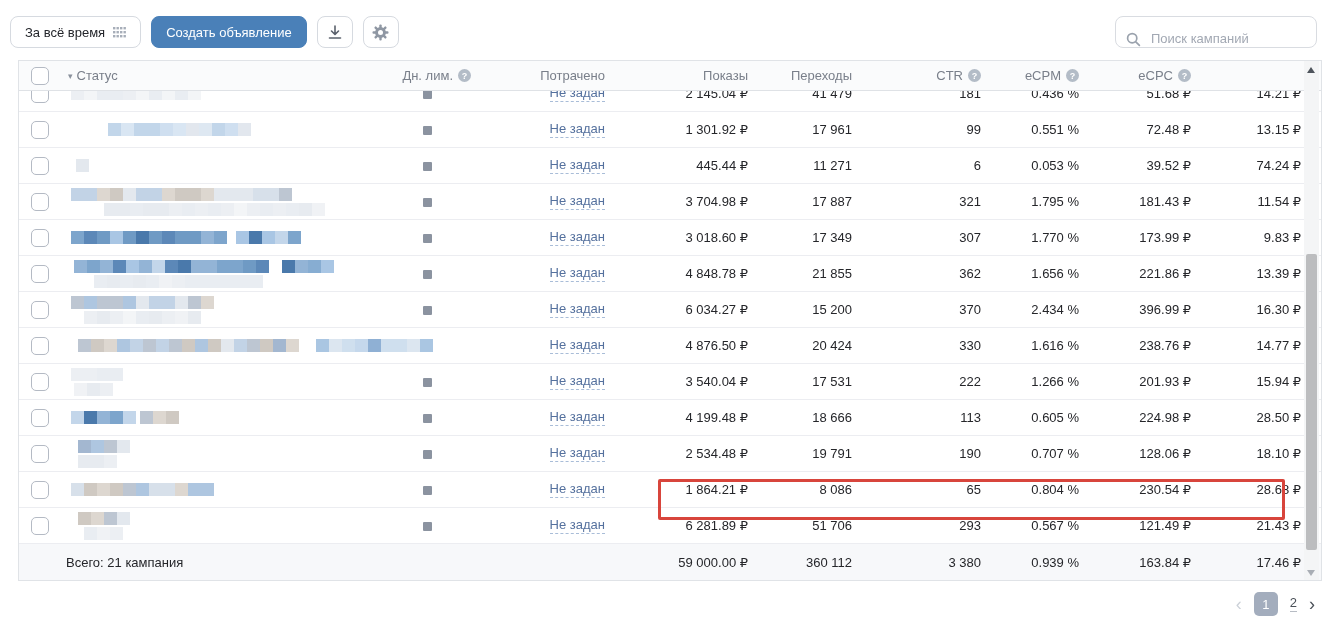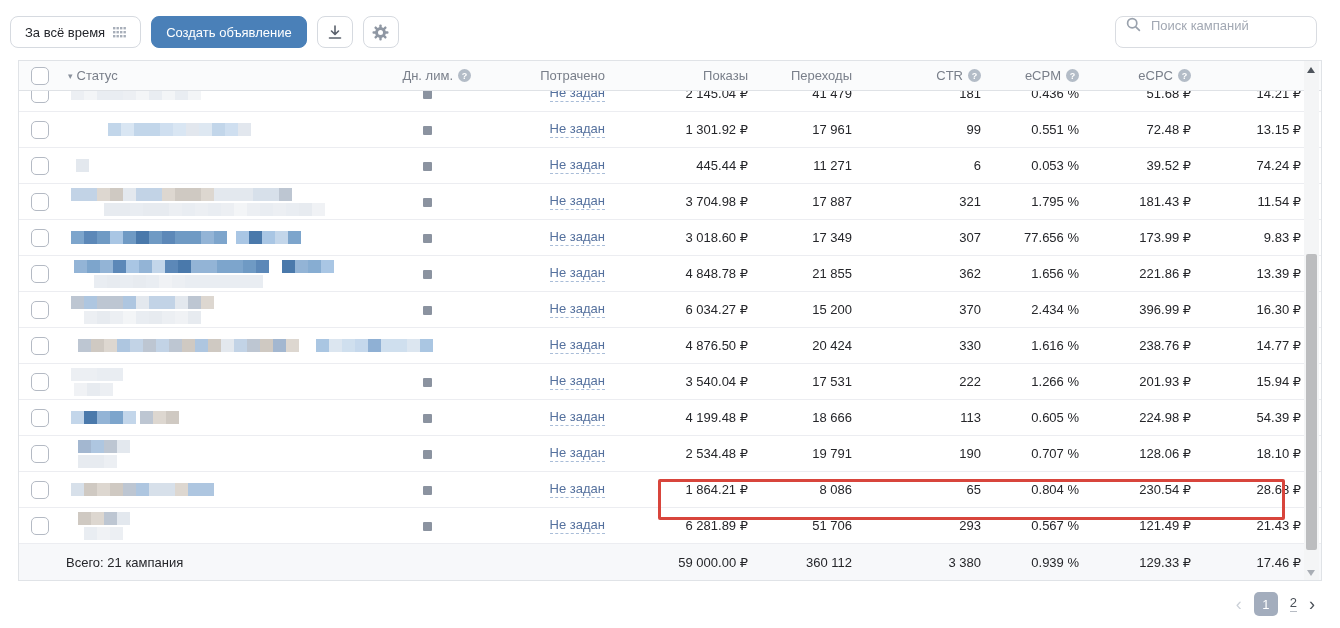--- a/index.html
+++ b/index.html
@@ -10,21 +10,21 @@
   }
   
   .toolbar{position:absolute;left:10px;top:16px;display:flex;gap:10px;align-items:center;}
   .btn{height:32px;box-sizing:border-box;display:inline-flex;align-items:center;gap:8px;
        padding:0 14px;border:1px solid #d6dae0;border-radius:8px;background:#fff;
        font-size:13px;color:#24262b;cursor:pointer;white-space:nowrap;}
   .btn-primary{background:var(--primary,#4a80b8);border:1px solid var(--primary,#4a80b8);color:#fff;}
   .btn-disabled{color:#bcc2cb;border-color:#e6e9ed;cursor:default;}
   .btn-icon{width:36px;justify-content:center;padding:0;}
   .searchbox{position:absolute;right:23px;top:16px;width:202px;height:32px;box-sizing:border-box;
-       border:1px solid #d9dce1;border-radius:8px;background:#fff;display:flex;align-items:flex-start;padding:0 10px;gap:8px;}
+       border:1px solid #d9dce1;border-radius:8px;background:#fff;display:flex;align-items:flex-end;padding:0 10px;gap:8px;}
   .searchbox input{border:none;outline:none;flex:1;font-size:13px;color:#24262b;background:transparent;
        font-family:"Liberation Sans","DejaVu Sans",sans-serif;}
   .searchbox input::placeholder{color:#a2a8b3;}
   
   .table{position:absolute;left:18px;top:60px;width:1304px;box-sizing:border-box;
          border:1px solid #e0e3e7;background:#fff;}
   .trow{display:grid;grid-template-columns:38px 339px 75px 134px 143px 104px 129px 98px 112px 110px;
         align-items:center;height:36px;border-bottom:1px solid #eceDF1;box-sizing:border-box;}
   .thead{height:30px;background:#fafbfc;border-bottom:1px solid #dfe2e6;}
   .thead .hl{font-size:13px;color:#797f8a;}
@@ -326,21 +326,21 @@
             <span class="blur-block" style="background: rgb(125, 165, 204);"></span>
           </div>
         </div>
     <div class="cell"><span class="status-square"></span></div>
     <div class="cell c-dnlim">
           <span class="dashed-link">Не задан</span>
         </div>
     <div class="cell num">3 018.60 ₽</div>
     <div class="cell num">17 349</div>
     <div class="cell num">307</div>
-    <div class="cell num">77.656 %</div>
+    <div class="cell num">1.770 %</div>
     <div class="cell num">173.99 ₽</div>
     <div class="cell num">9.83 ₽</div>
   </div>
 
   <div class="trow">
     <div class="cell c-check">
           <span class="checkbox"></span>
         </div>
     <div class="cell c-name">
           <div class="blur-line" style="left: 17px; top: 4px;">
@@ -533,21 +533,21 @@
         </div>
     <div class="cell"><span class="status-square"></span></div>
     <div class="cell c-dnlim">
           <span class="dashed-link">Не задан</span>
         </div>
     <div class="cell num">4 199.48 ₽</div>
     <div class="cell num">18 666</div>
     <div class="cell num">113</div>
     <div class="cell num">0.605 %</div>
     <div class="cell num">224.98 ₽</div>
-    <div class="cell num">54.39 ₽</div>
+    <div class="cell num">28.50 ₽</div>
   </div>
 
   <div class="trow">
     <div class="cell c-check">
           <span class="checkbox"></span>
         </div>
     <div class="cell c-name">
           <div class="blur-line" style="left: 21px; top: 4px;">
             <span class="blur-block" style="background: rgb(163, 183, 208);"></span>
             <span class="blur-block" style="background: rgb(174, 198, 224);"></span>
@@ -634,21 +634,21 @@
 </div>
 
   <div class="trow tfoot">
     <div class="cell foot-label">Всего: 21 кампания</div>
     <div class="cell"></div>
     <div class="cell"></div>
     <div class="cell num">59 000.00 ₽</div>
     <div class="cell num">360 112</div>
     <div class="cell num">3 380</div>
     <div class="cell num">0.939 %</div>
-    <div class="cell num">129.33 ₽</div>
+    <div class="cell num">163.84 ₽</div>
     <div class="cell num">17.46 ₽</div>
   </div>
 
   <div class="vscroll">
     <span class="arrow-up"></span>
     <span class="thumb"></span>
     <span class="arrow-down"></span>
   </div>
 </div>
 

